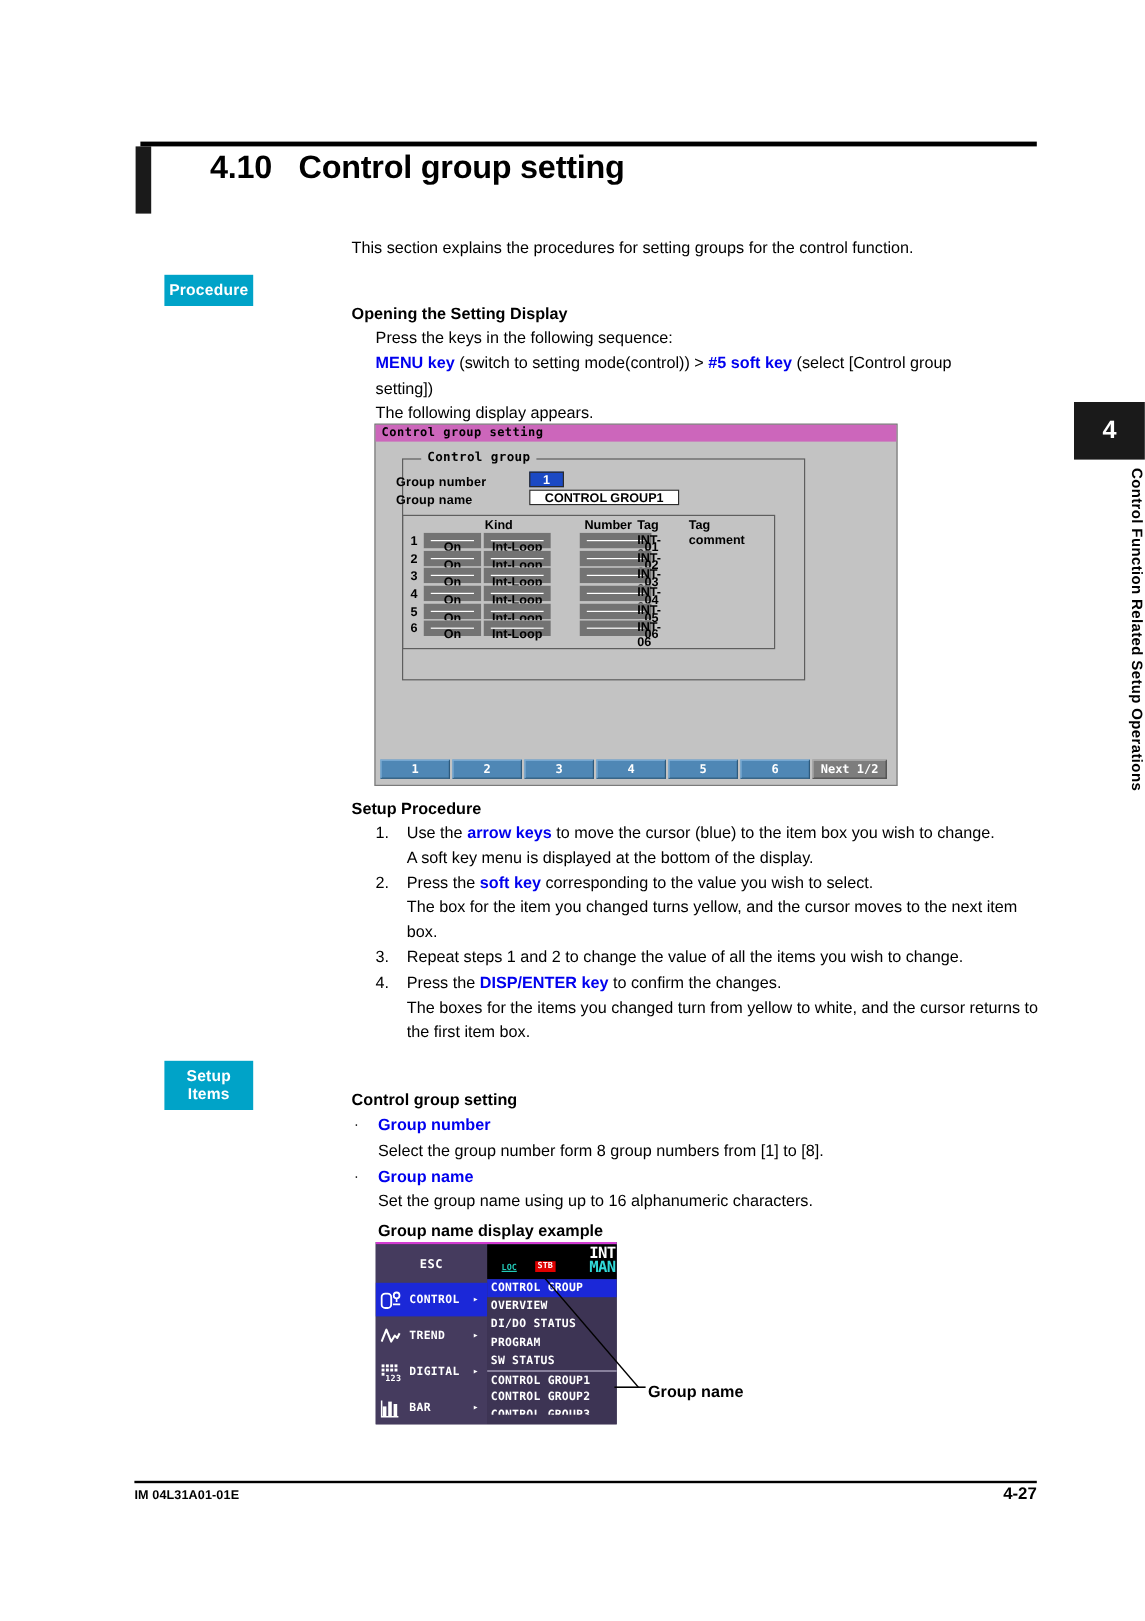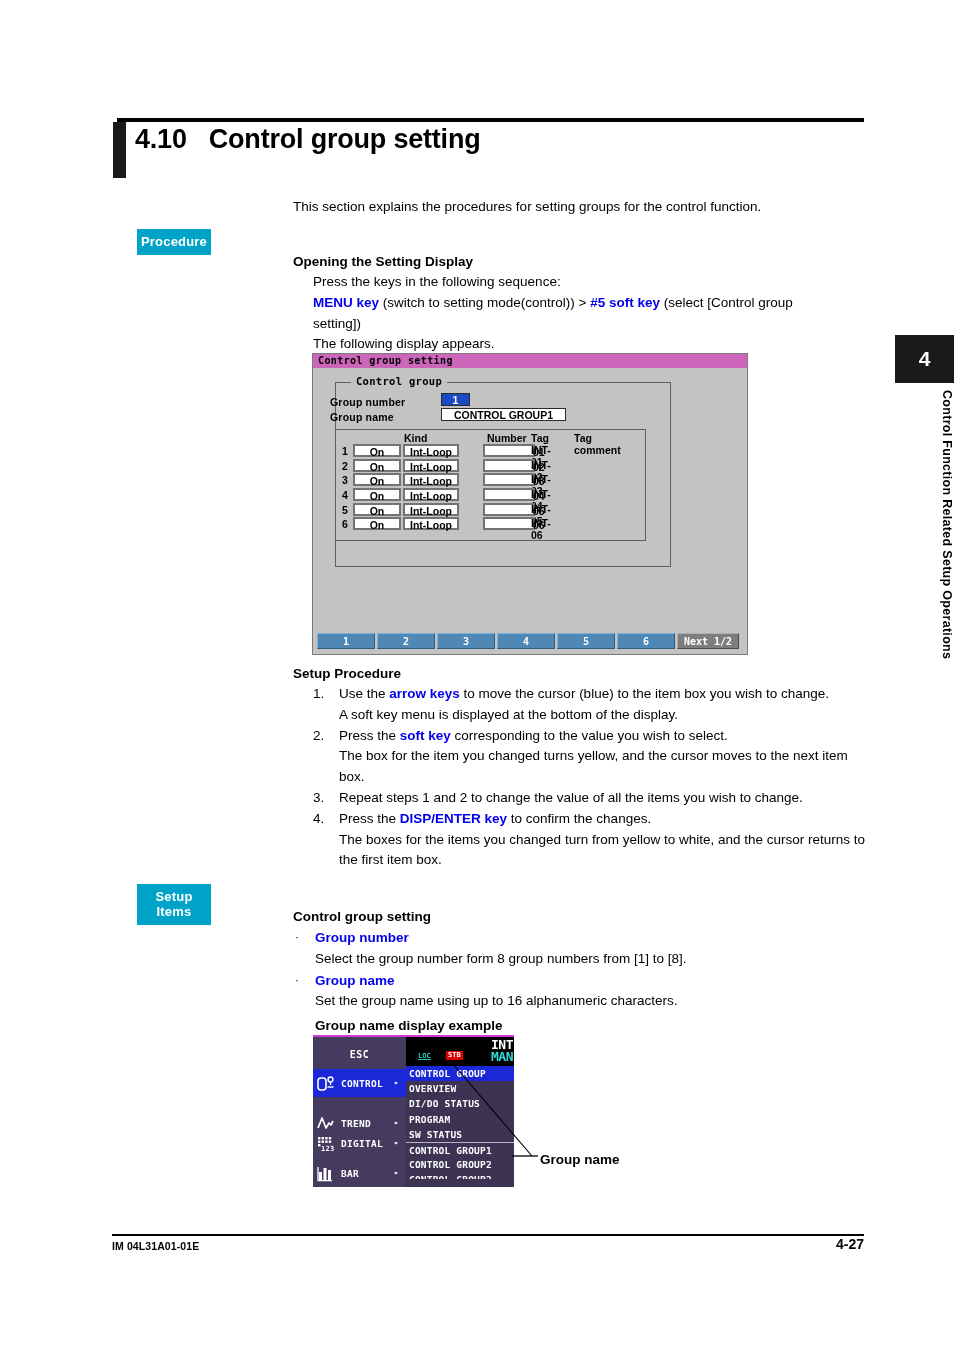--- a/index.html
+++ b/index.html
@@ -28,21 +28,21 @@
     background: #1a1a1a;
   }
   .section-title {
     position: absolute;
     left: 135px; top: 124px;
     font-size: 27px;
     font-weight: bold;
     letter-spacing: -0.2px;
     white-space: nowrap;
   }
-  .section-title .num { margin-right: 22px; }
+  .section-title .num { margin-right: 22px; margin-left: 40px; }
 
   
   .intro {
     position: absolute;
     left: 293px; top: 197px;
     width: 560px;
     font-size: 13.5px;
     line-height: 20px;
   }
 
@@ -186,21 +186,21 @@
   .th-kind   { position: absolute; left: 65px;  top: 0; }
   .th-number { position: absolute; left: 148px; top: 0; }
   .th-tag    { position: absolute; left: 192px; top: 0; }
   .th-tagc   { position: absolute; left: 235px; top: 0; }
 
   .trow { position: relative; height: 14.7px; }
   .trow .idx { position: absolute; left: 3px; top: 1px; }
   .cellbox {
     position: absolute;
     background: #ffffff;
-    border: 2px solid #737373;
+    border: 6px solid #737373;
     height: 13px;
     line-height: 12px;
     text-align: center;
     font-size: 10.5px;
     font-weight: bold;
     color: #000;
   }
   .c-on     { left: 14px;  width: 48px; }
   .c-kind   { left: 64px;  width: 56px; }
   .c-number { left: 144px; width: 44px; padding-left: 48px; }
@@ -553,21 +553,21 @@
           <rect x="1" y="3" width="8" height="12" rx="3" fill="none" stroke="#ffffff" stroke-width="1.6"></rect>
           <circle cx="13.5" cy="4.5" r="2.4" fill="none" stroke="#ffffff" stroke-width="1.5"></circle>
           <path d="M13.5 7 L13.5 10" stroke="#ffffff" stroke-width="1.4"></path>
           <path d="M10.5 12 L16.5 12" stroke="#ffffff" stroke-width="1.4"></path>
         </svg>
       </span>
       <span class="mi-label">CONTROL</span>
       <span class="mi-arrow">▸</span>
     </div>
 
-    <div class="menu-item" style="top:72px;padding-left:19px;">
+    <div class="menu-item" style="top:62px;padding-left:19px;">
       <span class="mi-icon">
         <svg width="19" height="17" viewBox="0 0 19 17">
           <path d="M1 13 L5 3 L9 13 L12 8 L14 10 L16 6" fill="none" stroke="#ffffff" stroke-width="1.7" stroke-linejoin="round"></path>
         </svg>
       </span>
       <span class="mi-label">TREND</span>
       <span class="mi-arrow">▸</span>
     </div>
 
     <div class="menu-item" style="top:92px;">

